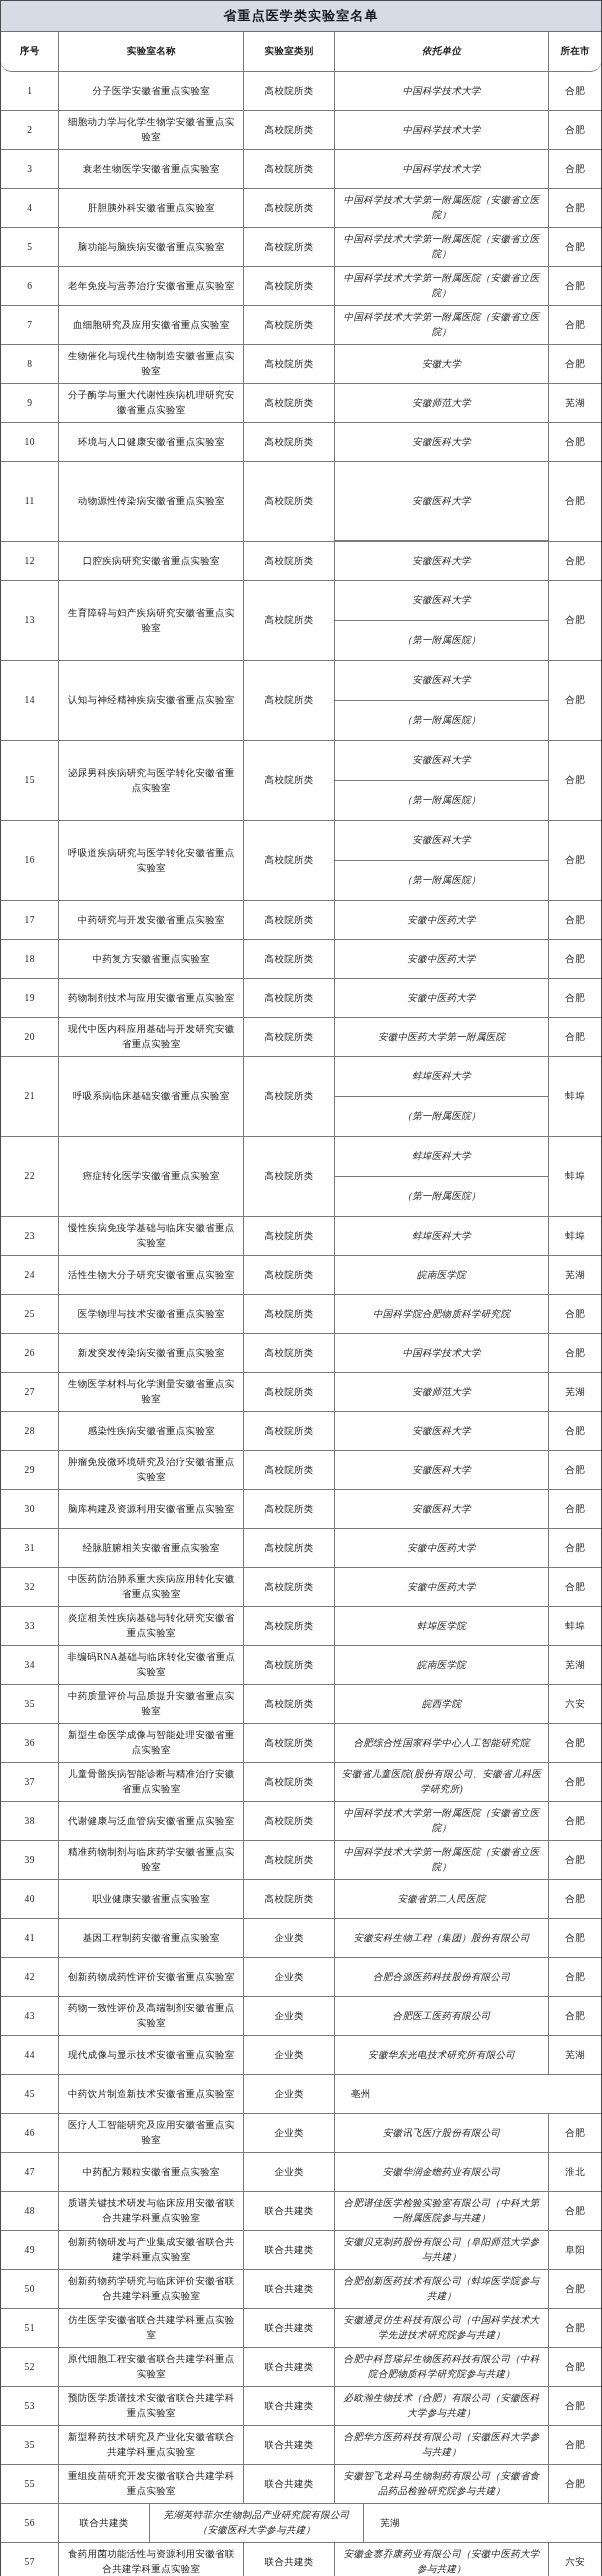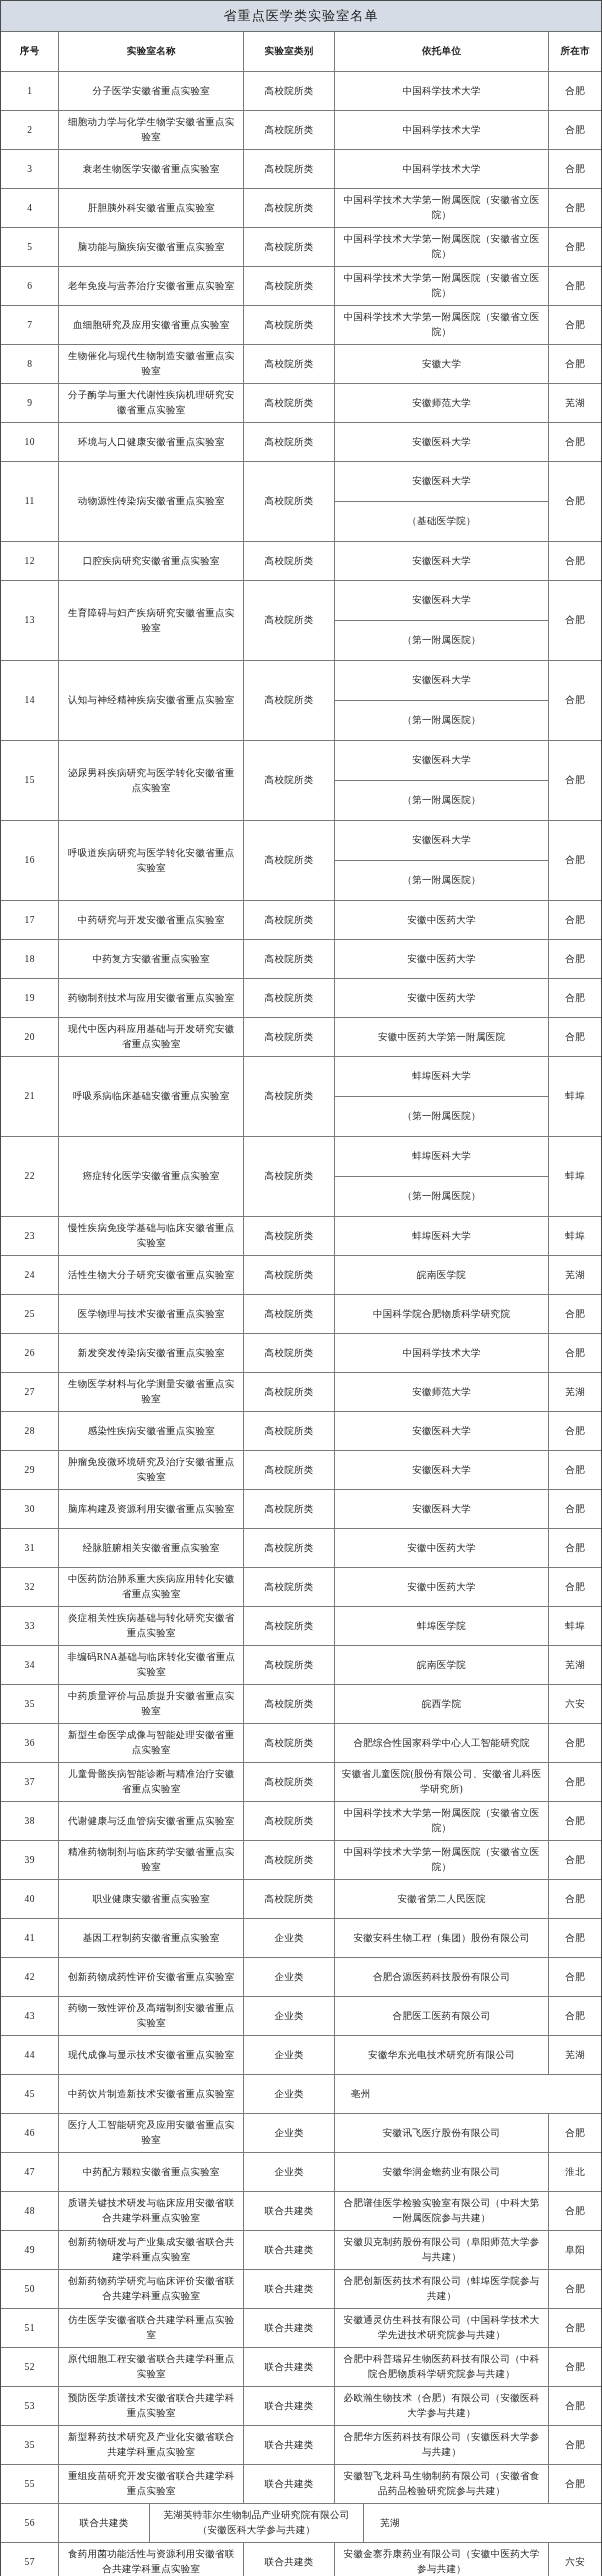--- a/index.html
+++ b/index.html
@@ -20,49 +20,49 @@
     background: #ffffff;
   }
   .title-bar {
     height: 30px;
     background: #d6dce5;
     border-bottom: 0.6px solid #6f6f6f;
     display: flex;
     align-items: center;
     justify-content: center;
     font-size: 13px;
-    font-weight: normal;
+    font-weight: bold;
     letter-spacing: 1.1px;
   }
   .tr {
     display: flex;
     border-bottom: 0.6px solid #7a7a7a;
     min-height: 38px;
     align-items: stretch;
   }
   .tr:last-child { border-bottom: none; }
-  .tr.header { min-height: 39px; font-weight: bold; }
+  .tr.header { min-height: 39px; font-weight: bold; border-radius: 10px; }
   .tr.split { min-height: 79px; }
   .td {
     box-sizing: border-box;
     border-right: 0.6px solid #7a7a7a;
     display: flex;
     align-items: center;
     justify-content: center;
     text-align: center;
     font-size: 9.5px;
     line-height: 1.55;
     letter-spacing: 0.3px;
     padding: 3.3px 5.6px;
   }
   .td:last-child { border-right: none; }
   .col-no   { width: 9.72%;  flex: 0 0 auto; }
   .col-name { width: 30.84%; flex: 0 0 auto; text-align: center; }
   .col-cat  { width: 15.09%; flex: 0 0 auto; }
-  .col-unit { width: 35.74%; flex: 0 0 auto; }
+  .col-unit { width: 35.74%; flex: 0 0 auto; font-style: italic; }
   .col-city { width: 8.61%;  flex: 0 0 auto; }
   .td.unit-split {
     flex-direction: column;
     padding: 0;
     align-items: stretch;
     justify-content: stretch;
   }
   .unit-half {
     flex: 1 1 50%;
     display: flex;
@@ -159,21 +159,20 @@
           <div class="td col-cat">高校院所类</div>
           <div class="td col-unit">安徽医科大学</div>
           <div class="td col-city">合肥</div>
         </div>
         <div class="tr split">
           <div class="td col-no">11</div>
           <div class="td col-name">动物源性传染病安徽省重点实验室</div>
           <div class="td col-cat">高校院所类</div>
           <div class="td col-unit unit-split">
             <div class="unit-half top">安徽医科大学</div>
-            <div class="unit-half">（基础医学院）</div>
           </div>
           <div class="td col-city">合肥</div>
         </div>
         <div class="tr">
           <div class="td col-no">12</div>
           <div class="td col-name">口腔疾病研究安徽省重点实验室</div>
           <div class="td col-cat">高校院所类</div>
           <div class="td col-unit">安徽医科大学</div>
           <div class="td col-city">合肥</div>
         </div>

